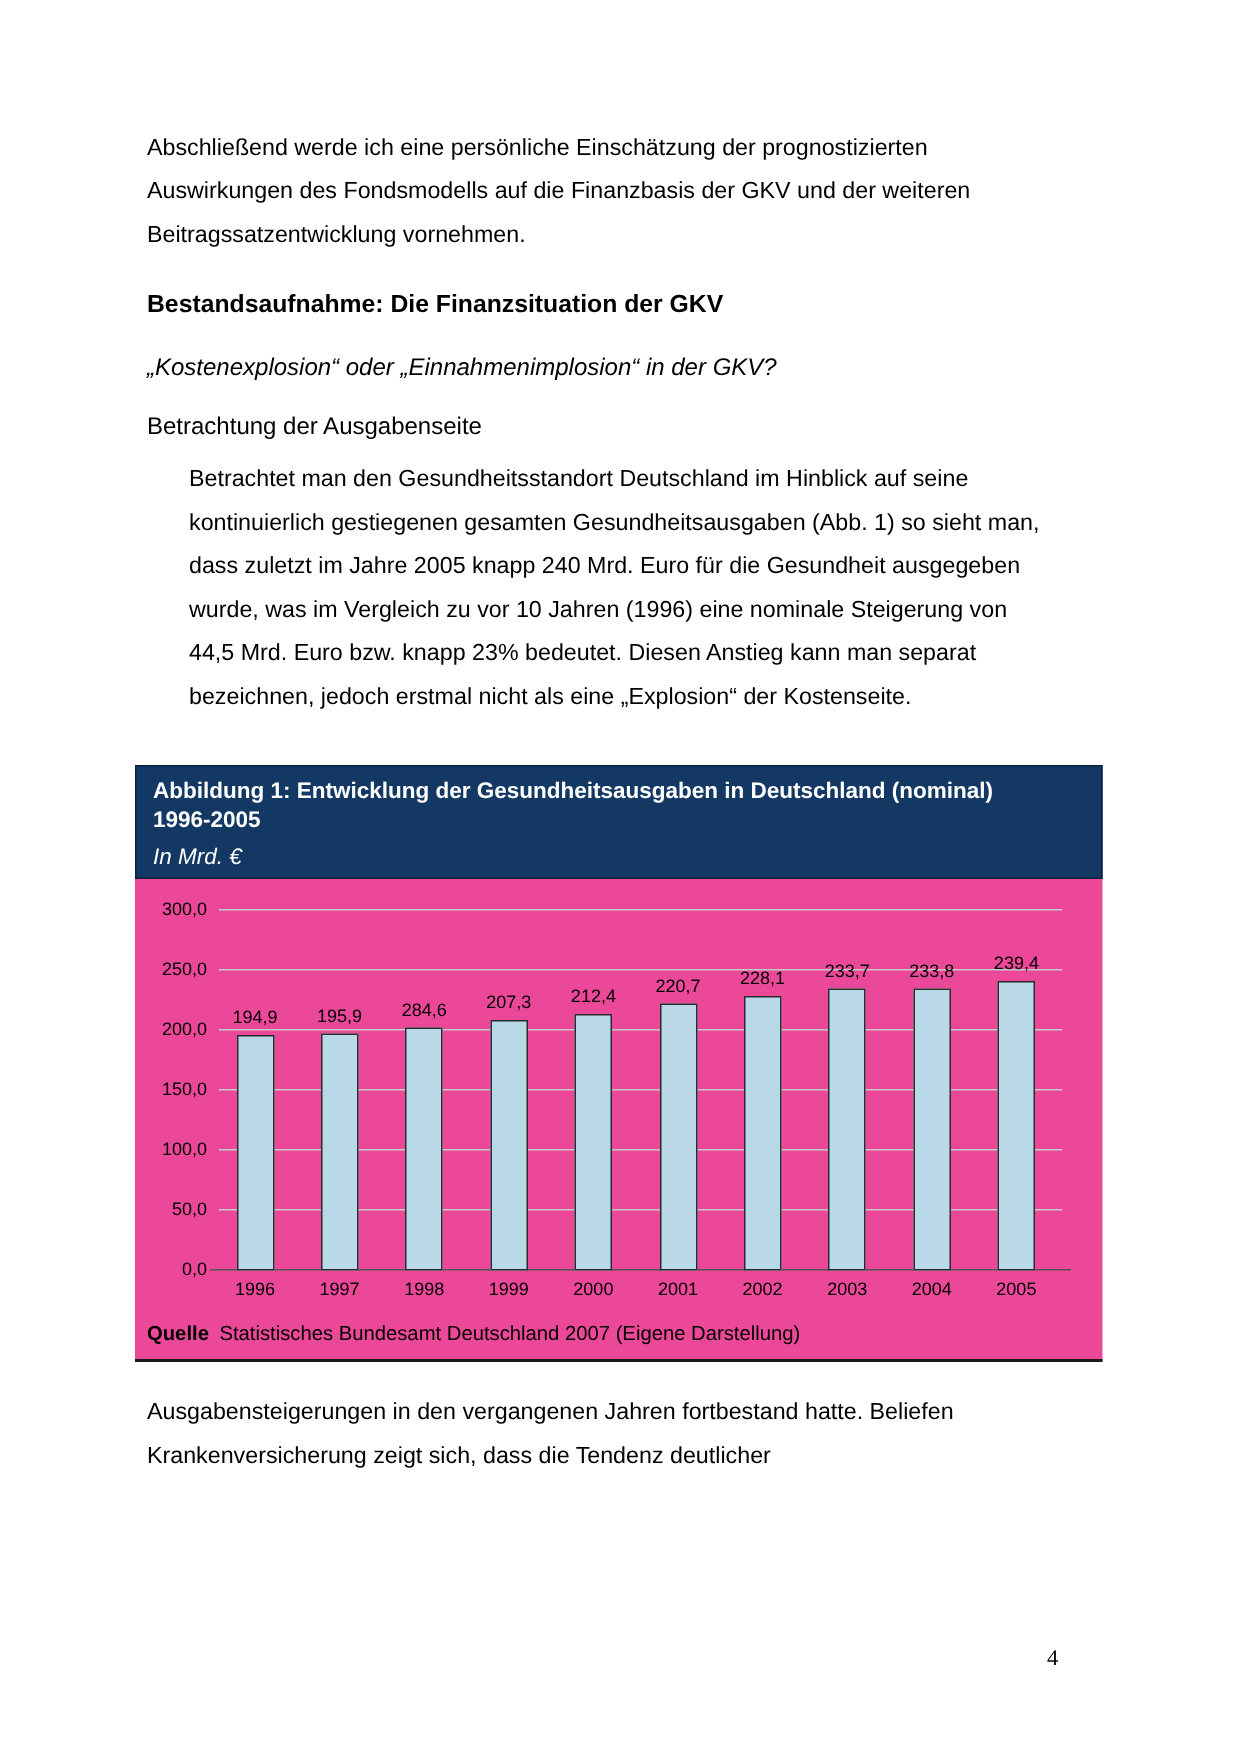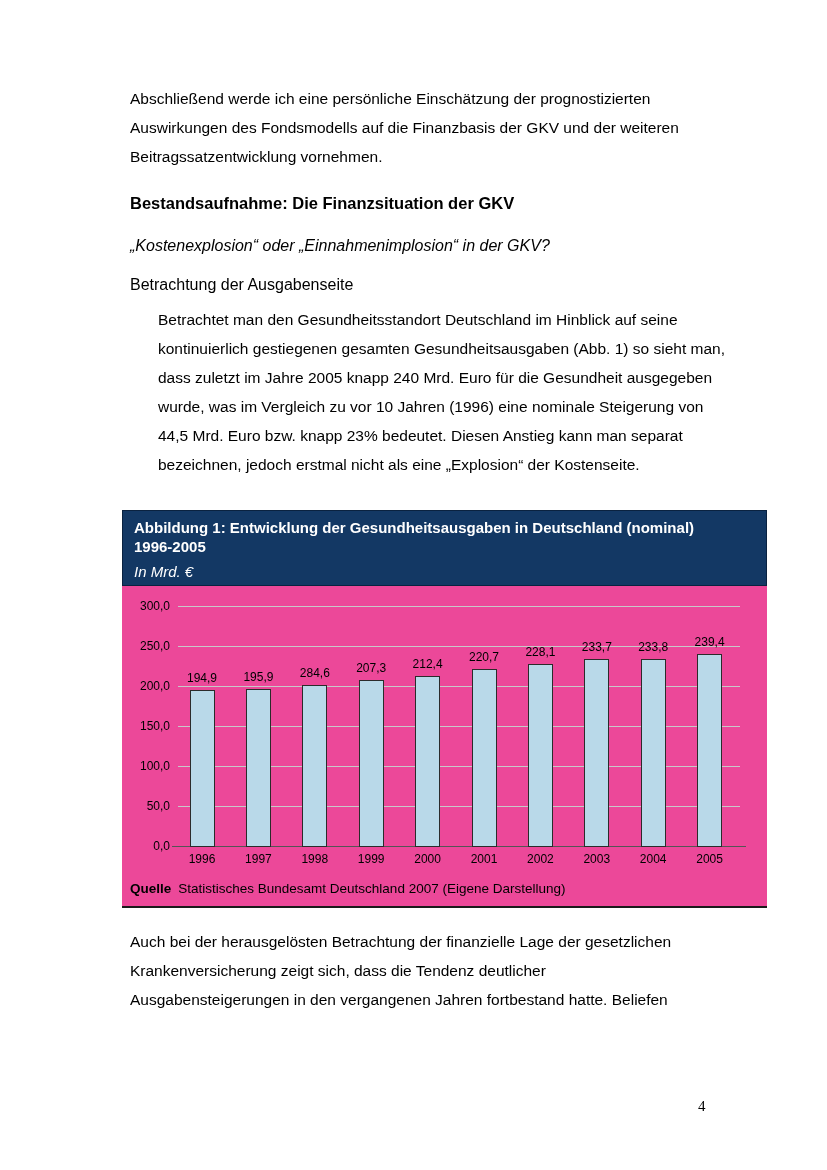--- a/index.html
+++ b/index.html
@@ -4,21 +4,20 @@
 <style>
   * { margin:0; padding:0; box-sizing:border-box; }
   html,body { background:#ffffff; }
   .page {
     position:relative;
     width:827px; height:1170px;
     background:#ffffff;
     font-family:"Liberation Sans", sans-serif;
     color:#000000;
     overflow:hidden;
-    padding-left:32px;
   }
   .content { padding:84px 40px 0 98px; }
   .para .line {
     font-size:15.5px;
     line-height:29px;
     white-space:nowrap;
   }
   .h-main {
     margin-top:21px;
     font-size:16.5px;
@@ -185,20 +184,19 @@
           <div class="val-label" style="left: 559.6px; top: 49.48px;">239,4</div>
           <div class="year-label" style="left: 559.6px;">2005</div>
         </div>
       <div class="fig-source">
         <span class="src-label">Quelle</span><span>Statistisches Bundesamt Deutschland 2007 (Eigene Darstellung)</span>
       </div>
       <div class="fig-rule"></div>
     </div>
 
     <div class="para para-3">
-      <div class="line">Auch bei der herausgelösten Betrachtung der finanzielle Lage der gesetzlichen</div>
+      <div class="line">Ausgabensteigerungen in den vergangenen Jahren fortbestand hatte. Beliefen</div>
       <div class="line">Krankenversicherung zeigt sich, dass die Tendenz deutlicher</div>
-      <div class="line">Ausgabensteigerungen in den vergangenen Jahren fortbestand hatte. Beliefen</div>
     </div>
 
   </div>
   <div class="page-number">4</div>
 </div>
 
 </body></html>

